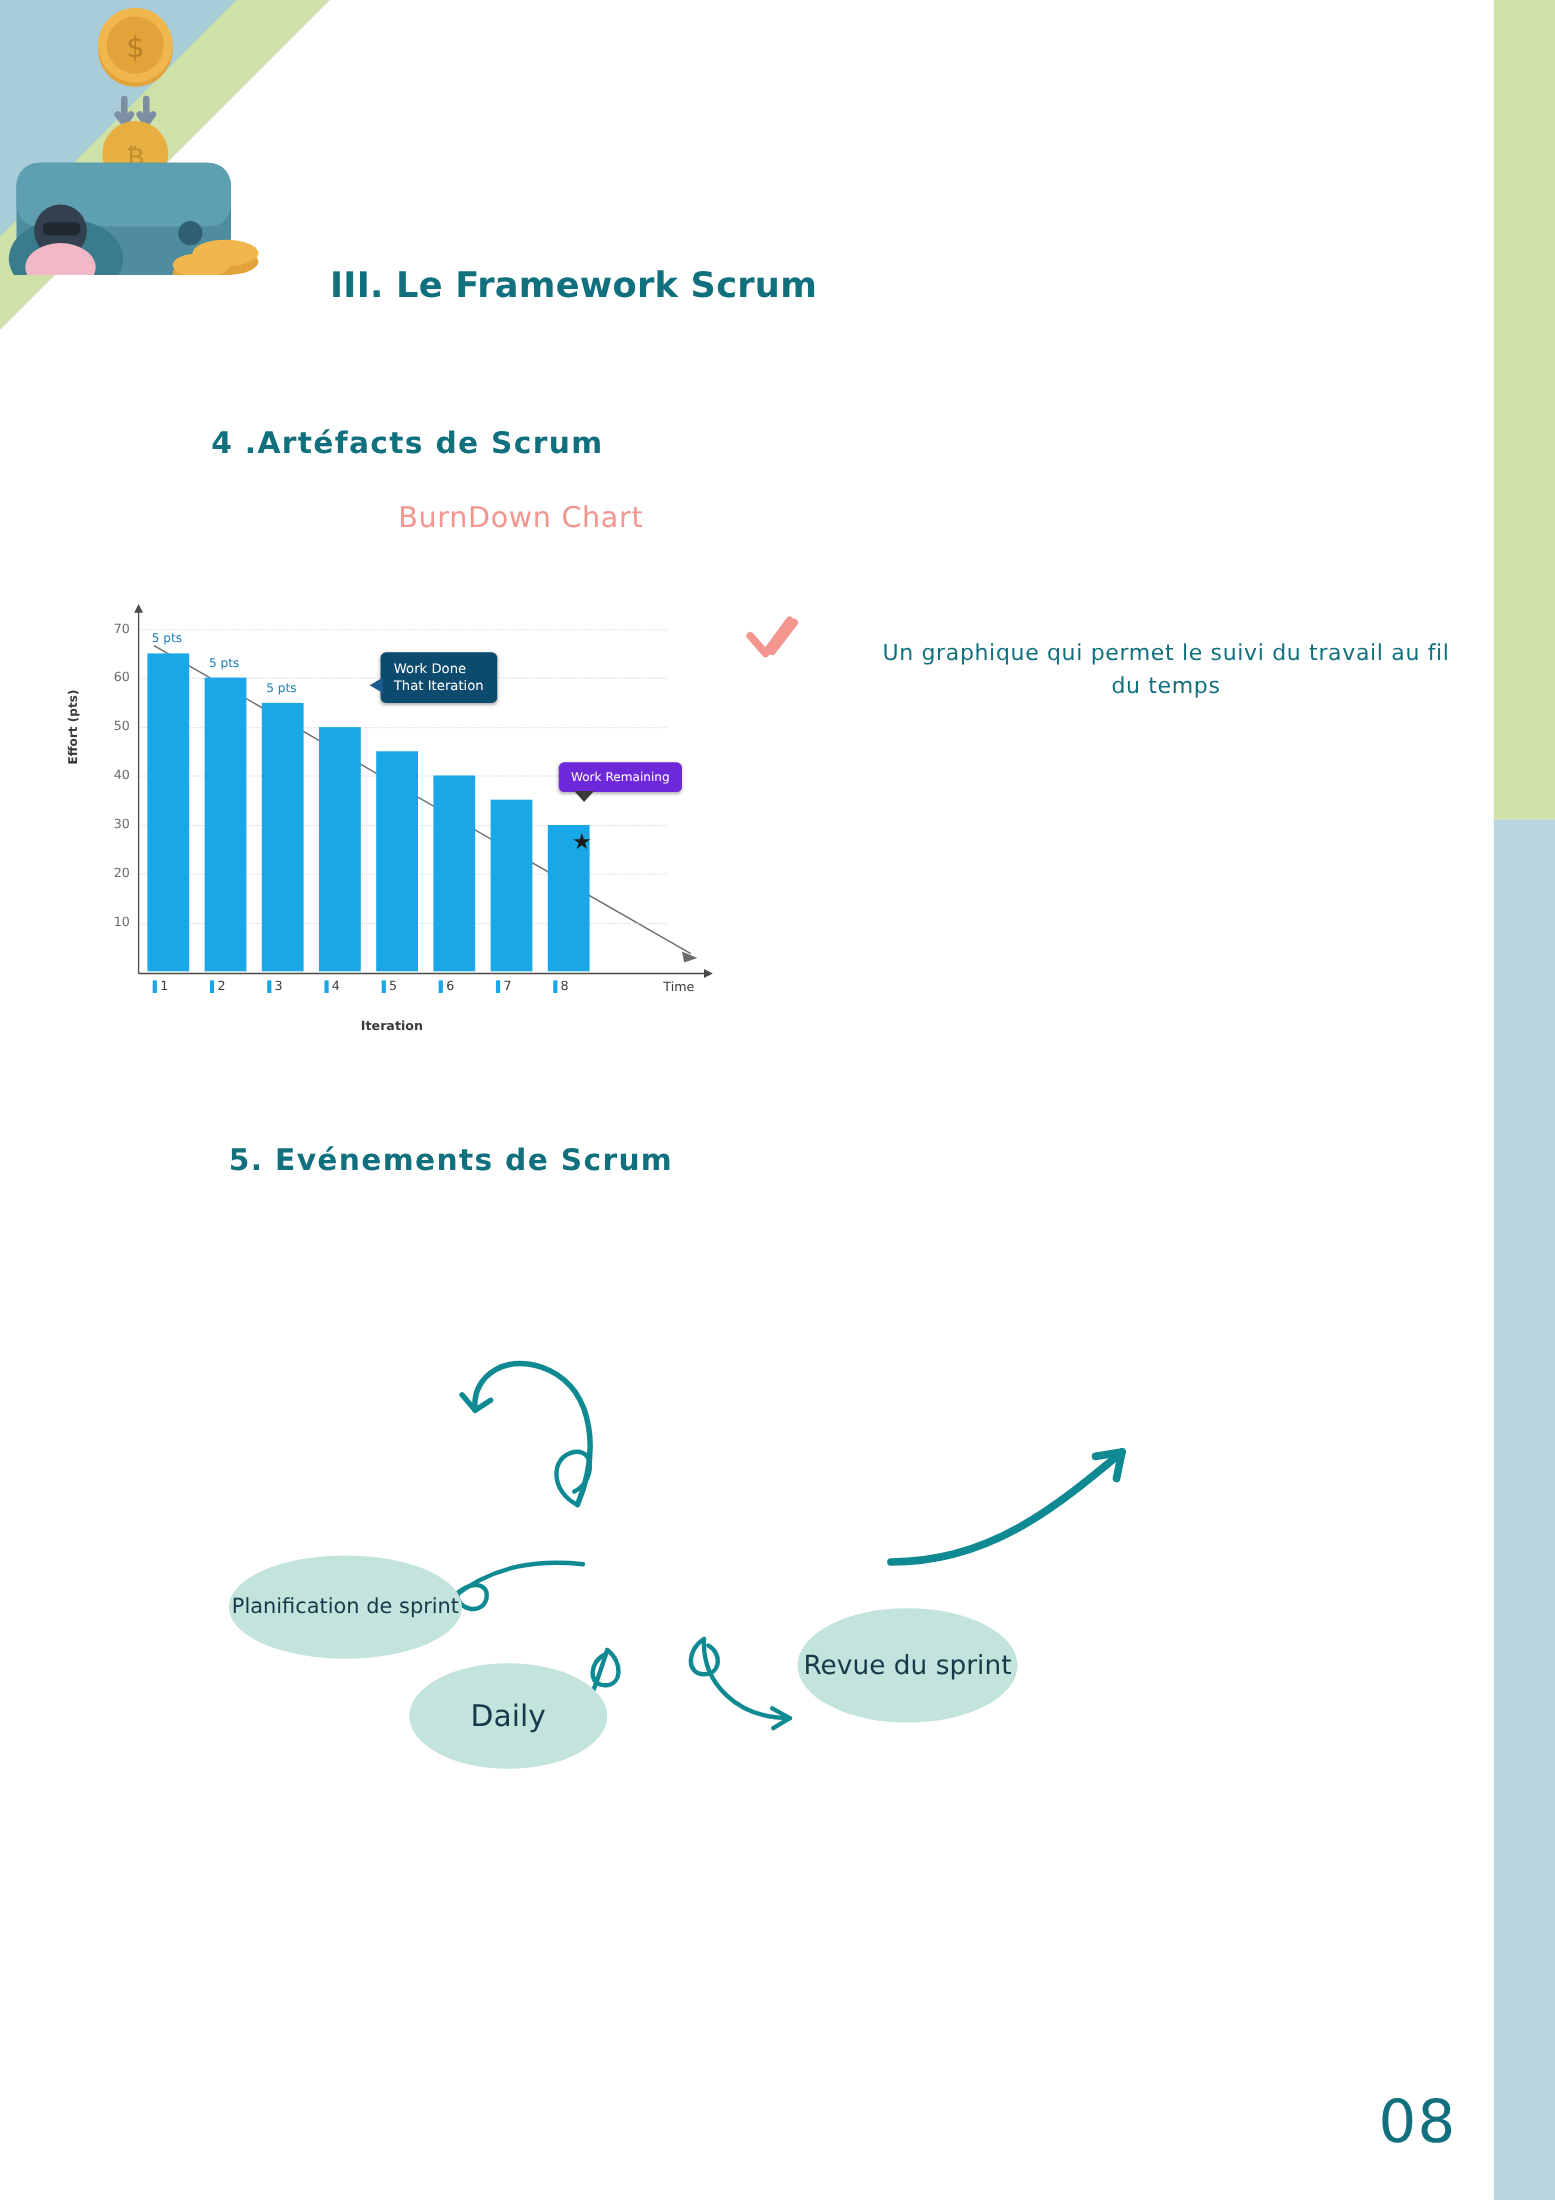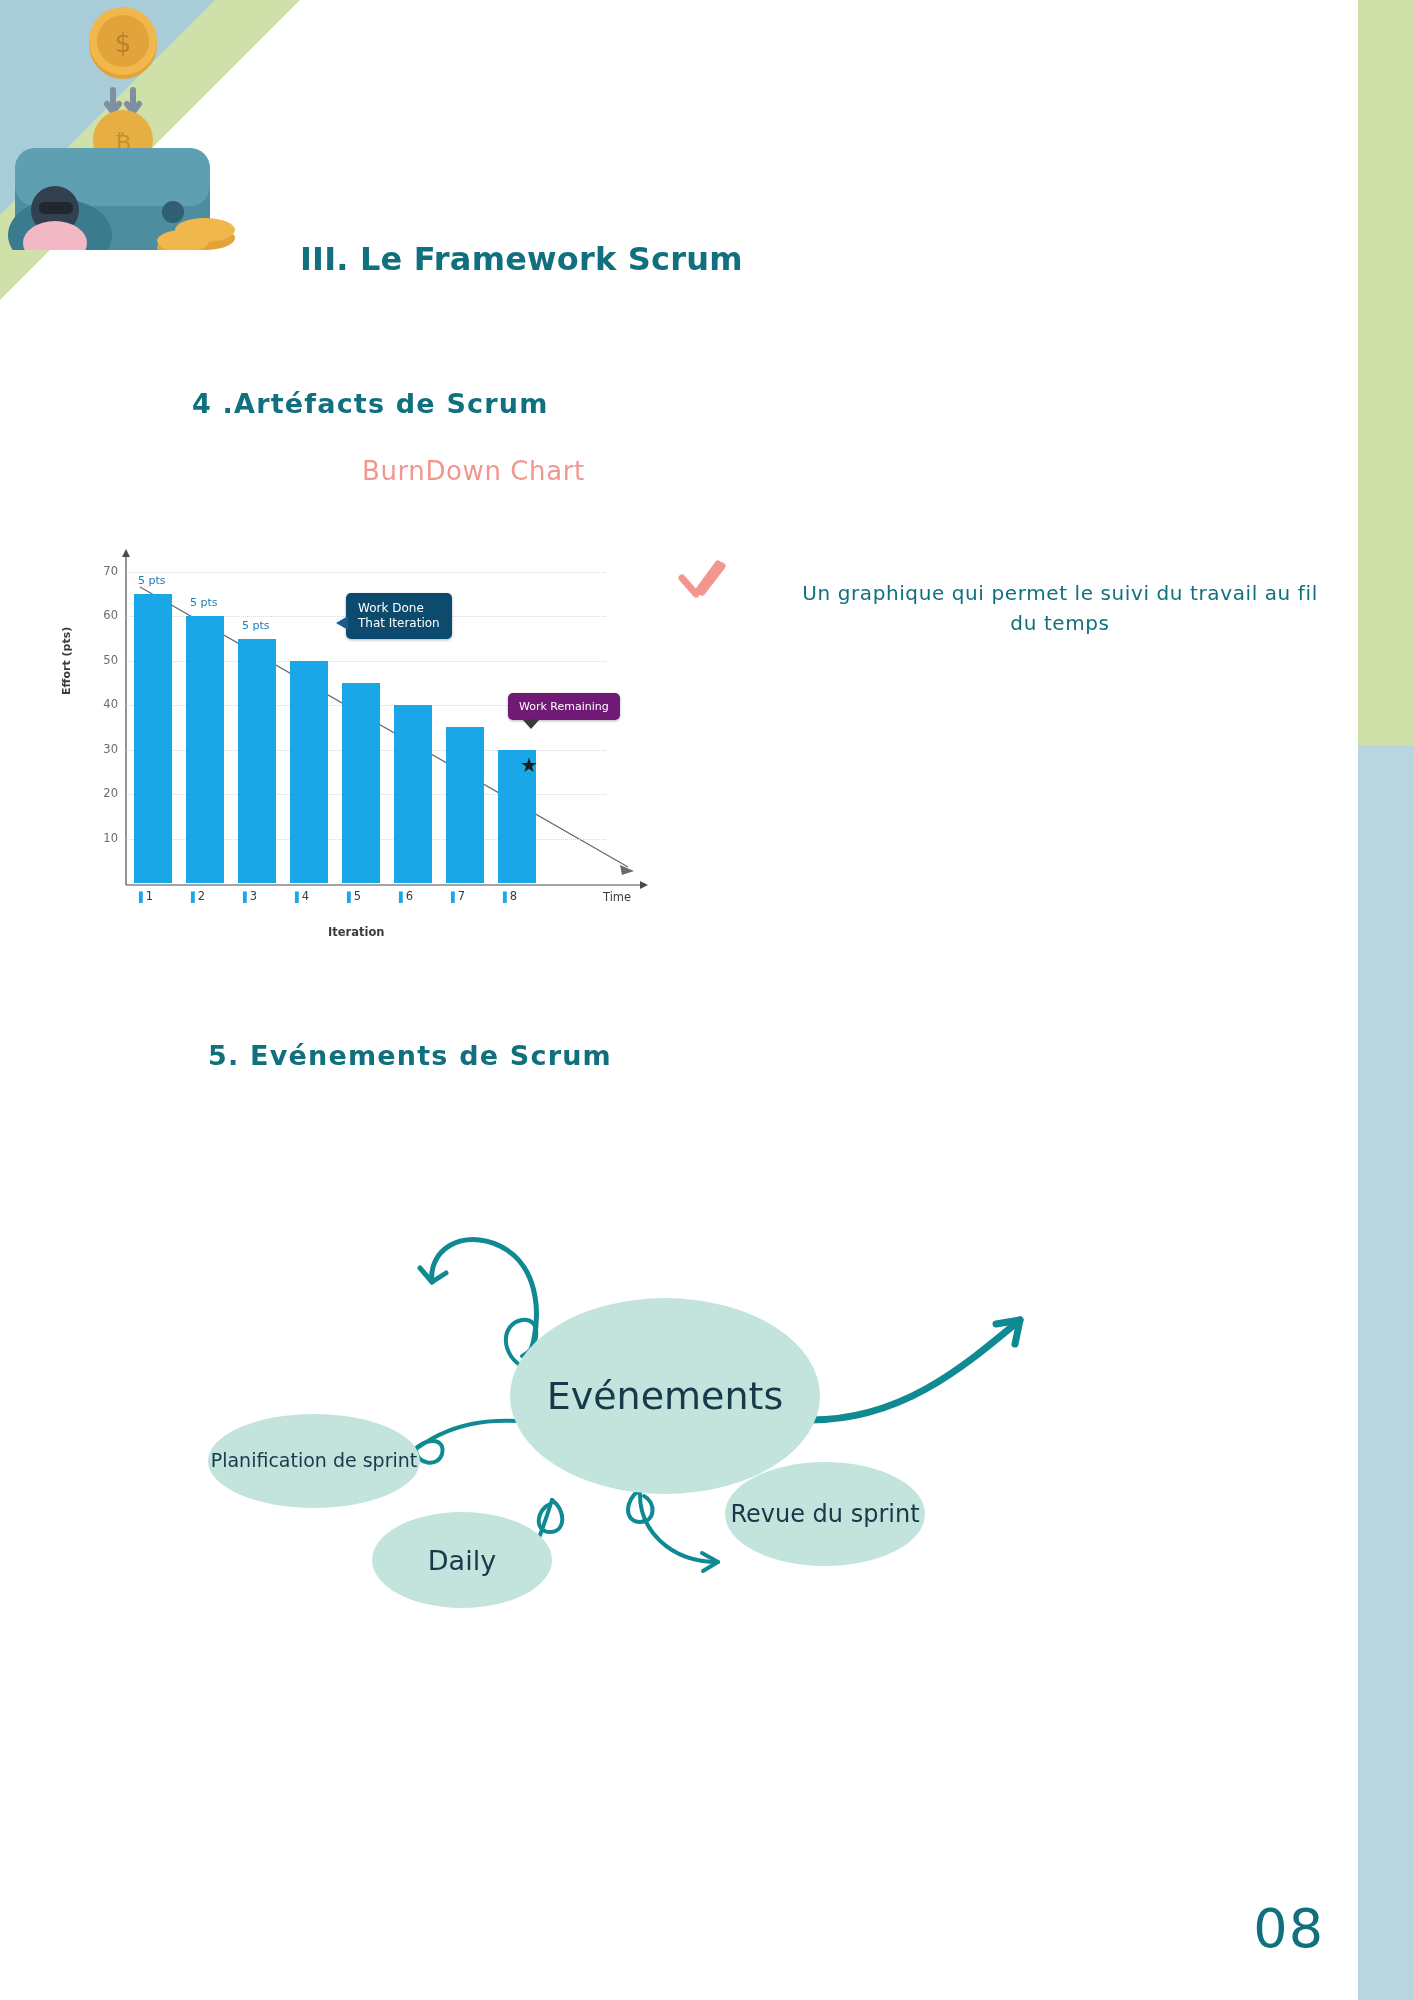--- a/index.html
+++ b/index.html
@@ -220,21 +220,21 @@
     left: -10px;
     bottom: 9px;
     border-top: 7px solid transparent;
     border-bottom: 7px solid transparent;
     border-right: 12px solid #1d5c8f;
   }
   .tip-dark {
     position: absolute;
     left: 440px;
     top: 148px;
-    background: #701a75;
+    background: #6d28d9;
     color: #fff;
     border-radius: 5px;
     padding: 7px 11px;
     font-size: 11px;
     box-shadow: 0 1px 3px rgba(0,0,0,.3);
   }
   .tip-dark:after {
     content: "";
     position: absolute;
     left: 14px;
@@ -428,20 +428,19 @@
         <path d="M352 330 C 340 368, 330 392, 322 404" stroke-width="4"></path>
         <path d="M352 330 C 366 340, 366 362, 350 362 C 334 362, 336 340, 350 334" stroke-width="4"></path>
         <path d="M322 404 l 14 -6 M322 404 l 0 -16" stroke-width="4"></path>
 
         <path d="M440 320 C 438 360, 470 392, 518 392" stroke-width="4"></path>
         <path d="M440 320 C 424 330, 424 352, 440 352 C 456 352, 456 332, 444 326" stroke-width="4"></path>
         <path d="M518 392 l -16 -9 M518 392 l -15 9" stroke-width="4"></path>
       </g>
     </svg>
 
-    <div class="bubble b-center">Evénements</div>
     <div class="bubble b-plan">Planification de sprint</div>
     <div class="bubble b-revue">Revue du sprint</div>
     <div class="bubble b-daily">Daily</div>
   </div>
 
   <div class="page-num">08</div>
 </div>
 
 </body></html>

